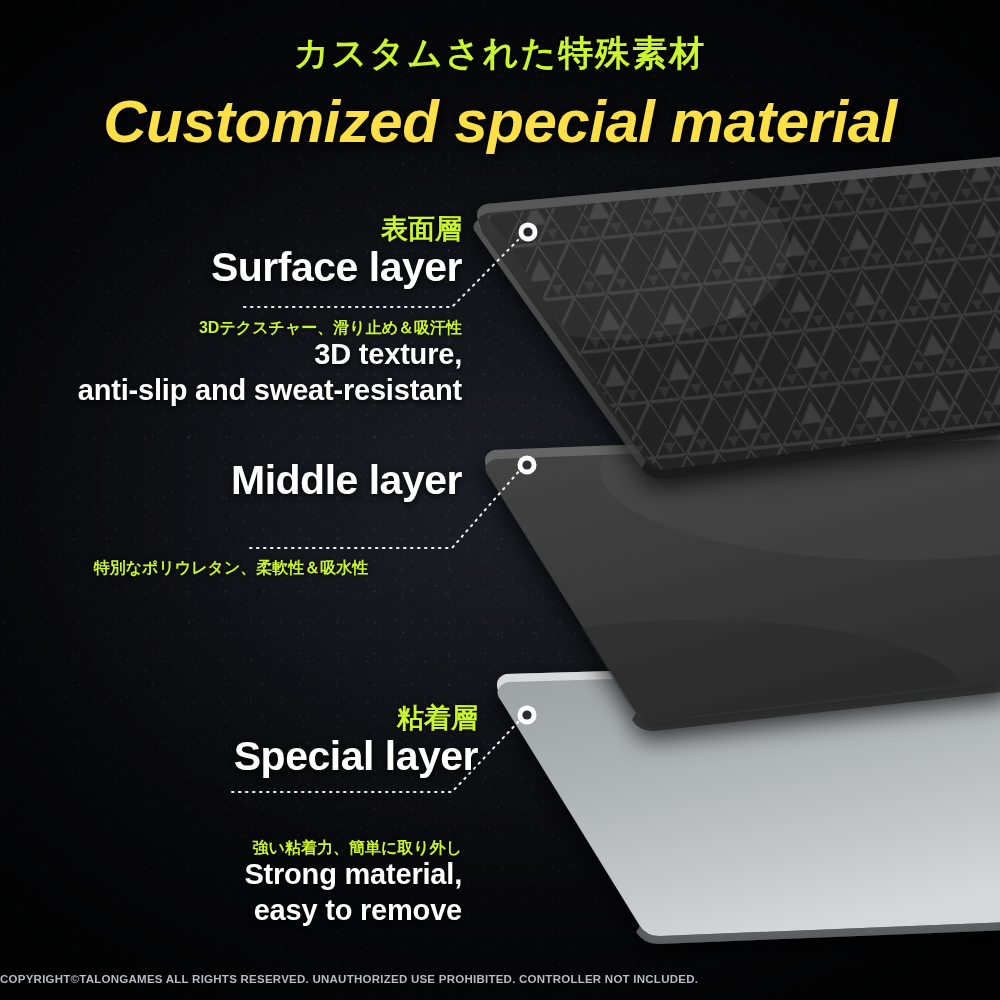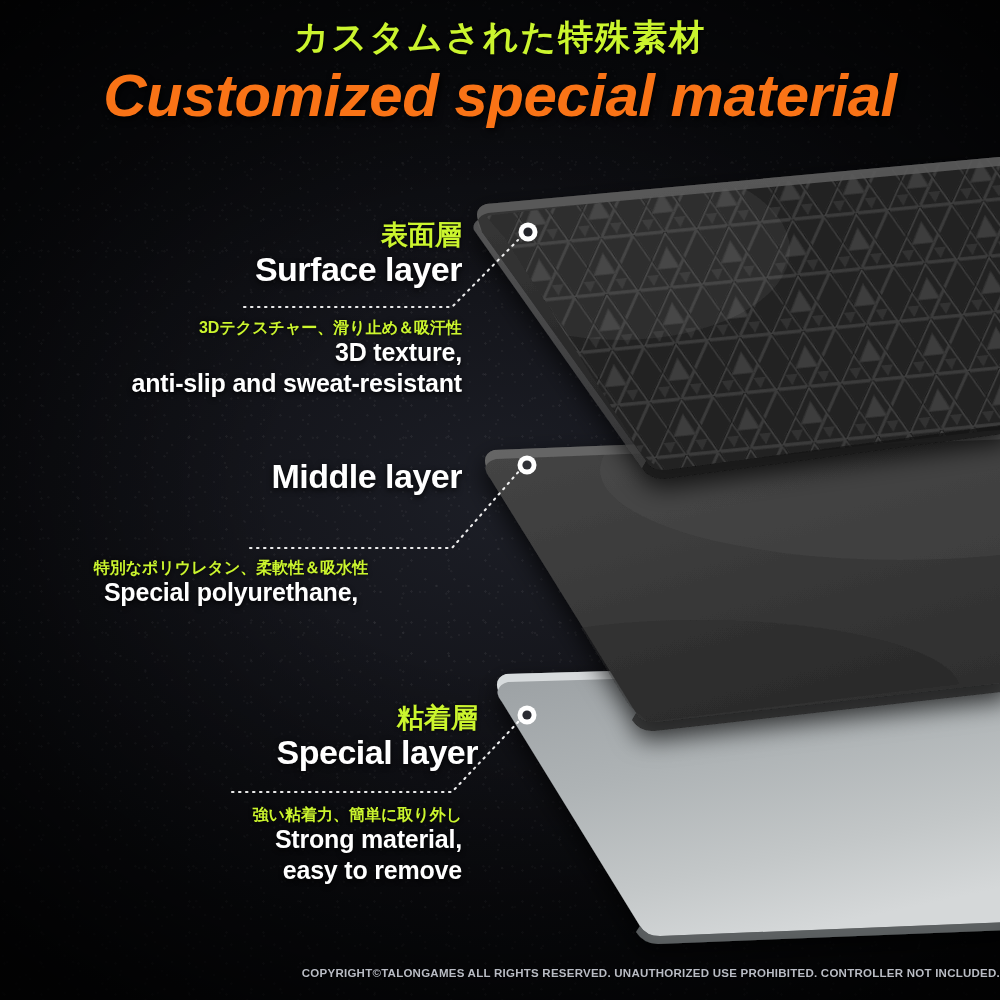--- a/index.html
+++ b/index.html
@@ -25,43 +25,43 @@
        radial-gradient(circle at 55% 62%,rgba(255,255,255,.07) 0 1px,transparent 1.4px),
        radial-gradient(circle at 77% 77%,rgba(255,255,255,.08) 0 1px,transparent 1.4px),
        radial-gradient(circle at 9% 83%,rgba(255,255,255,.07) 0 1px,transparent 1.4px),
        radial-gradient(circle at 44% 91%,rgba(255,255,255,.06) 0 1px,transparent 1.4px),
        radial-gradient(circle at 95% 58%,rgba(255,255,255,.06) 0 1px,transparent 1.4px);
      background-size:37px 31px,43px 39px,29px 41px,51px 33px,33px 47px,47px 29px,39px 43px,31px 37px,45px 35px,41px 45px;}
   .bg-vig{position:absolute;inset:0;
      background:radial-gradient(ellipse 75% 62% at 50% 48%,rgba(0,0,0,0) 30%,rgba(0,0,0,.55) 78%,rgba(0,0,0,.85) 100%);}
 
   
-  .header{position:absolute;left:0;top:18px;width:1000px;text-align:center;}
+  .header{position:absolute;left:0;top:34px;width:1000px;text-align:center;}
   .header-jp{font-size:35px;font-weight:700;color:#cbf52e;letter-spacing:2px;line-height:1.1;
      text-shadow:0 0 3px rgba(0,0,0,.9);}
-  .header-en{margin-top:7px;font-size:60px;font-weight:700;font-style:italic;color:#f97316;
+  .header-en{margin-top:17px;font-size:60px;font-weight:700;font-style:italic;color:#fde047;
      letter-spacing:-.5px;line-height:1.05;text-shadow:2px 3px 7px rgba(0,0,0,.85);}
 
   
   .art{position:absolute;left:0;top:0;width:1000px;height:1000px;}
 
   
   .block{position:absolute;text-align:right;}
   .b-jp{font-size:27px;font-weight:700;color:#cbf52e;line-height:1.15;letter-spacing:0px;
      text-shadow:0 0 4px rgba(0,0,0,.95);}
-  .b-en{font-size:34px;font-weight:700;color:#ffffff;line-height:1.1;letter-spacing:-.5px;
+  .b-en{font-size:41px;font-weight:700;color:#ffffff;line-height:1.1;letter-spacing:-.5px;
      text-shadow:0 2px 6px rgba(0,0,0,.9);}
   .d-jp{font-size:16px;font-weight:700;color:#cbf52e;line-height:1.2;
      text-shadow:0 0 4px rgba(0,0,0,.95);}
-  .d-en{font-size:25px;font-weight:700;color:#ffffff;line-height:1.22;letter-spacing:-.2px;
+  .d-en{font-size:29px;font-weight:700;color:#ffffff;line-height:1.22;letter-spacing:-.2px;
      text-shadow:0 2px 5px rgba(0,0,0,.9);}
   .d-en div{white-space:nowrap;}
 
   
-  .footer{position:absolute;left:0;bottom:21px;width:1000px;text-align:right;
+  .footer{position:absolute;left:0;bottom:15px;width:1000px;text-align:left;
      font-size:11.5px;font-weight:700;letter-spacing:.25px;color:#b9bcc4;
      text-shadow:0 1px 2px rgba(0,0,0,.9);}
 </style>
 </head>
 <body>
 
 <div class="stage">
 
   <div class="bg"></div>
   <div class="bg-speckle"></div>
@@ -190,47 +190,46 @@
     <g>
       <circle cx="528" cy="232" r="9.5" fill="#ffffff"></circle>
       <circle cx="528" cy="232" r="4.6" fill="#23242a"></circle>
       <circle cx="527" cy="465" r="9.5" fill="#ffffff"></circle>
       <circle cx="527" cy="465" r="4.6" fill="#2f3036"></circle>
       <circle cx="527" cy="715" r="9.5" fill="#ffffff"></circle>
       <circle cx="527" cy="715" r="4.6" fill="#2a2b31"></circle>
     </g>
   </svg>
 
-  <div class="block" style="left:0;top:220px;width:462px;">
+  <div class="block" style="left:0;top:214px;width:462px;">
     <div class="b-jp">表面層</div>
     <div class="b-en">Surface layer</div>
   </div>
   <div class="block" style="left:0;top:318px;width:462px;">
     <div class="d-jp">3Dテクスチャー、滑り止め＆吸汗性</div>
     <div class="d-en">
       <div>3D texture,</div>
       <div>anti-slip and sweat-resistant</div>
     </div>
   </div>
 
   <div class="block" style="left:0;top:458px;width:462px;">
     <div class="b-en">Middle layer</div>
   </div>
   <div class="block" style="left:0;top:558px;width:462px;text-align:center;">
     <div class="d-jp">特別なポリウレタン、柔軟性＆吸水性</div>
     <div class="d-en">
-      <div>Special polyurethane,</div>
     </div>
   </div>
 
   <div class="block" style="left:0;top:703px;width:462px;margin-left:16px;">
     <div class="b-jp">粘着層</div>
     <div class="b-en">Special layer</div>
   </div>
-  <div class="block" style="left:0;top:805px;width:462px;">
+  <div class="block" style="left:0;top:838px;width:462px;">
     <div class="d-jp">強い粘着力、簡単に取り外し</div>
     <div class="d-en">
       <div>Strong material,</div>
       <div>easy to remove</div>
     </div>
   </div>
 
   <div class="footer">COPYRIGHT©TALONGAMES  ALL RIGHTS RESERVED. UNAUTHORIZED USE PROHIBITED. CONTROLLER NOT INCLUDED.</div>
 
 </div>

